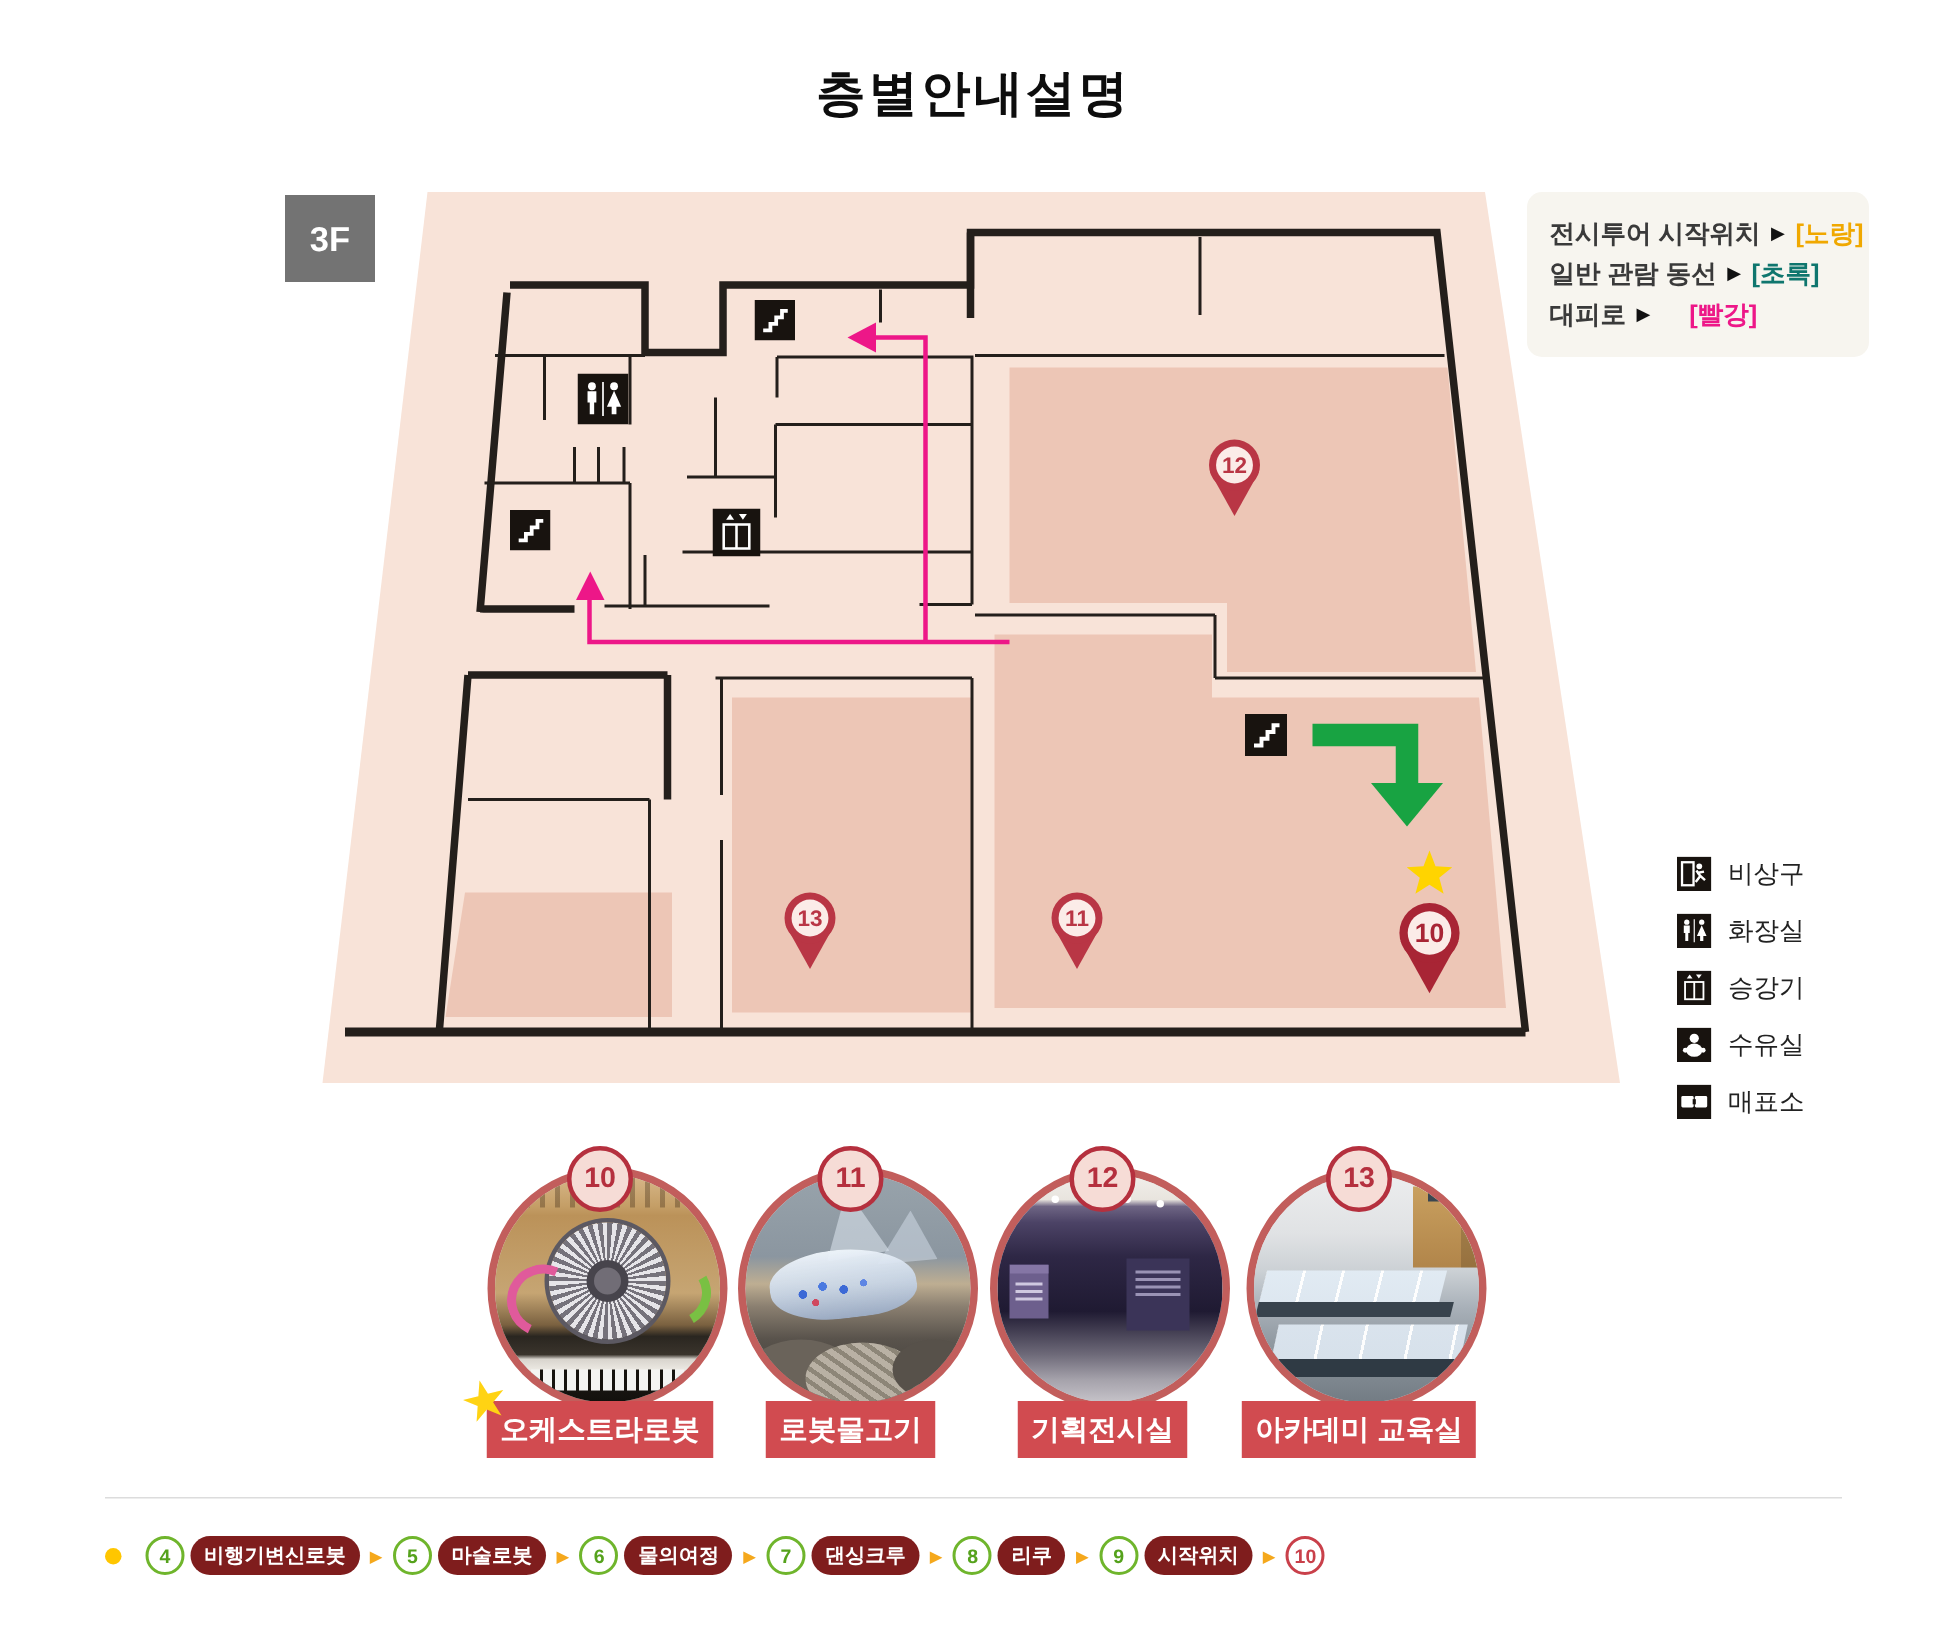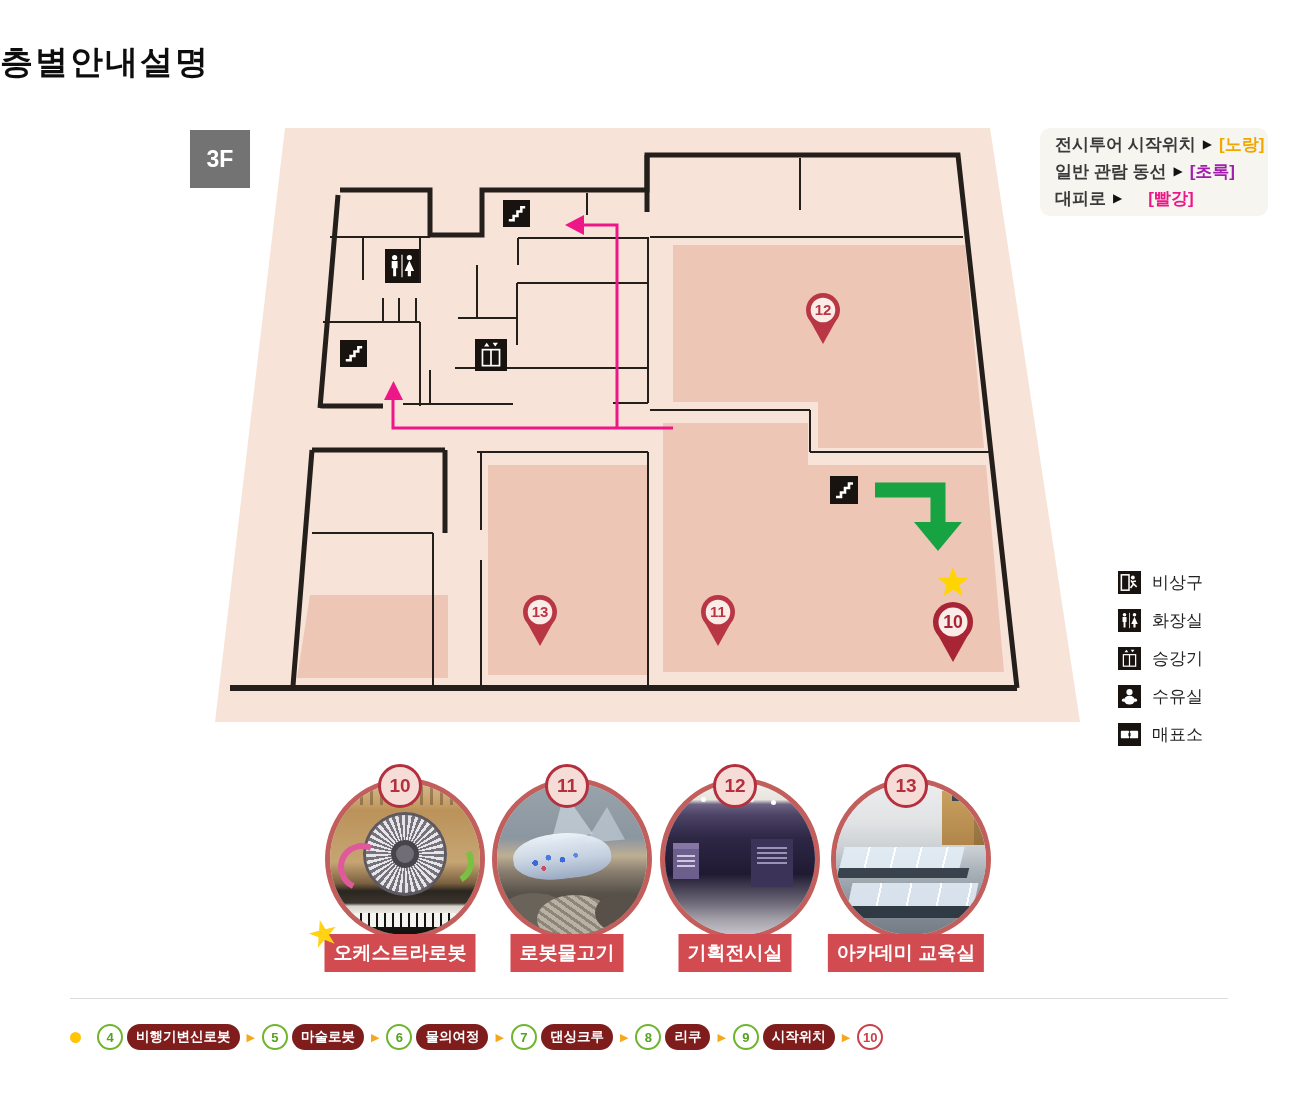--- a/index.html
+++ b/index.html
@@ -1,25 +1,25 @@
 <!DOCTYPE html>
 <html><head>
 <meta charset="utf-8">
 <style>
   html,body{margin:0;padding:0;}
   body{width:1298px;height:1098px;position:relative;background:#ffffff;
        font-family:"Liberation Sans","DejaVu Sans",sans-serif;overflow:hidden;}
   .abs{position:absolute;}
-  #title{left:0;top:40px;width:100%;text-align:left;font-size:33px;font-weight:800;
+  #title{left:0;top:40px;width:100%;text-align:center;font-size:33px;font-weight:800;
          color:#0d0d0d;letter-spacing:2px;}
   #floor-badge{left:190px;top:130px;width:60px;height:58px;background:#737373;color:#fff;
          font-size:23px;font-weight:700;display:flex;align-items:center;justify-content:center;}
   
-  #legend-box{left:1040px;top:128px;width:198px;background:#f7f5ef;border-radius:10px;
-         padding:3px 15px;}
+  #legend-box{left:1018px;top:128px;width:198px;background:#f7f5ef;border-radius:10px;
+         padding:14px 15px;}
   .leg-row{display:flex;align-items:center;gap:7px;font-size:17px;font-weight:700;color:#3a3a3a;
          line-height:1.6;white-space:nowrap;}
   .leg-arrow{font-size:12px;color:#111;}
   .leg-value{font-weight:800;}
   
   #icon-legend{left:1118px;top:563px;}
   .il-row{display:flex;align-items:center;gap:11px;height:38px;}
   .il-label{font-size:17px;color:#222;font-weight:400;}
   
   .spot-card{position:absolute;top:766px;width:170px;height:206px;}
@@ -165,21 +165,21 @@
 
 <div class="abs" id="legend-box">
     <div class="leg-row">
       <span>전시투어 시작위치</span>
       <span class="leg-arrow">▶</span>
       <span class="leg-value" style="color: rgb(240, 168, 0);">[노랑]</span>
     </div>
     <div class="leg-row">
       <span>일반 관람 동선</span>
       <span class="leg-arrow">▶</span>
-      <span class="leg-value" style="color: #a21caf; text-align: right;">[초록]</span>
+      <span class="leg-value" style="color: #0f766e; text-align: right;">[초록]</span>
     </div>
     <div class="leg-row">
       <span>대피로</span>
       <span class="leg-arrow">▶</span>
       <span class="leg-value" style="color: rgb(237, 23, 136); margin-left: 19px;">[빨강]</span>
     </div>
   </div>
 
 <div class="abs" id="icon-legend">
     <div class="il-row">

